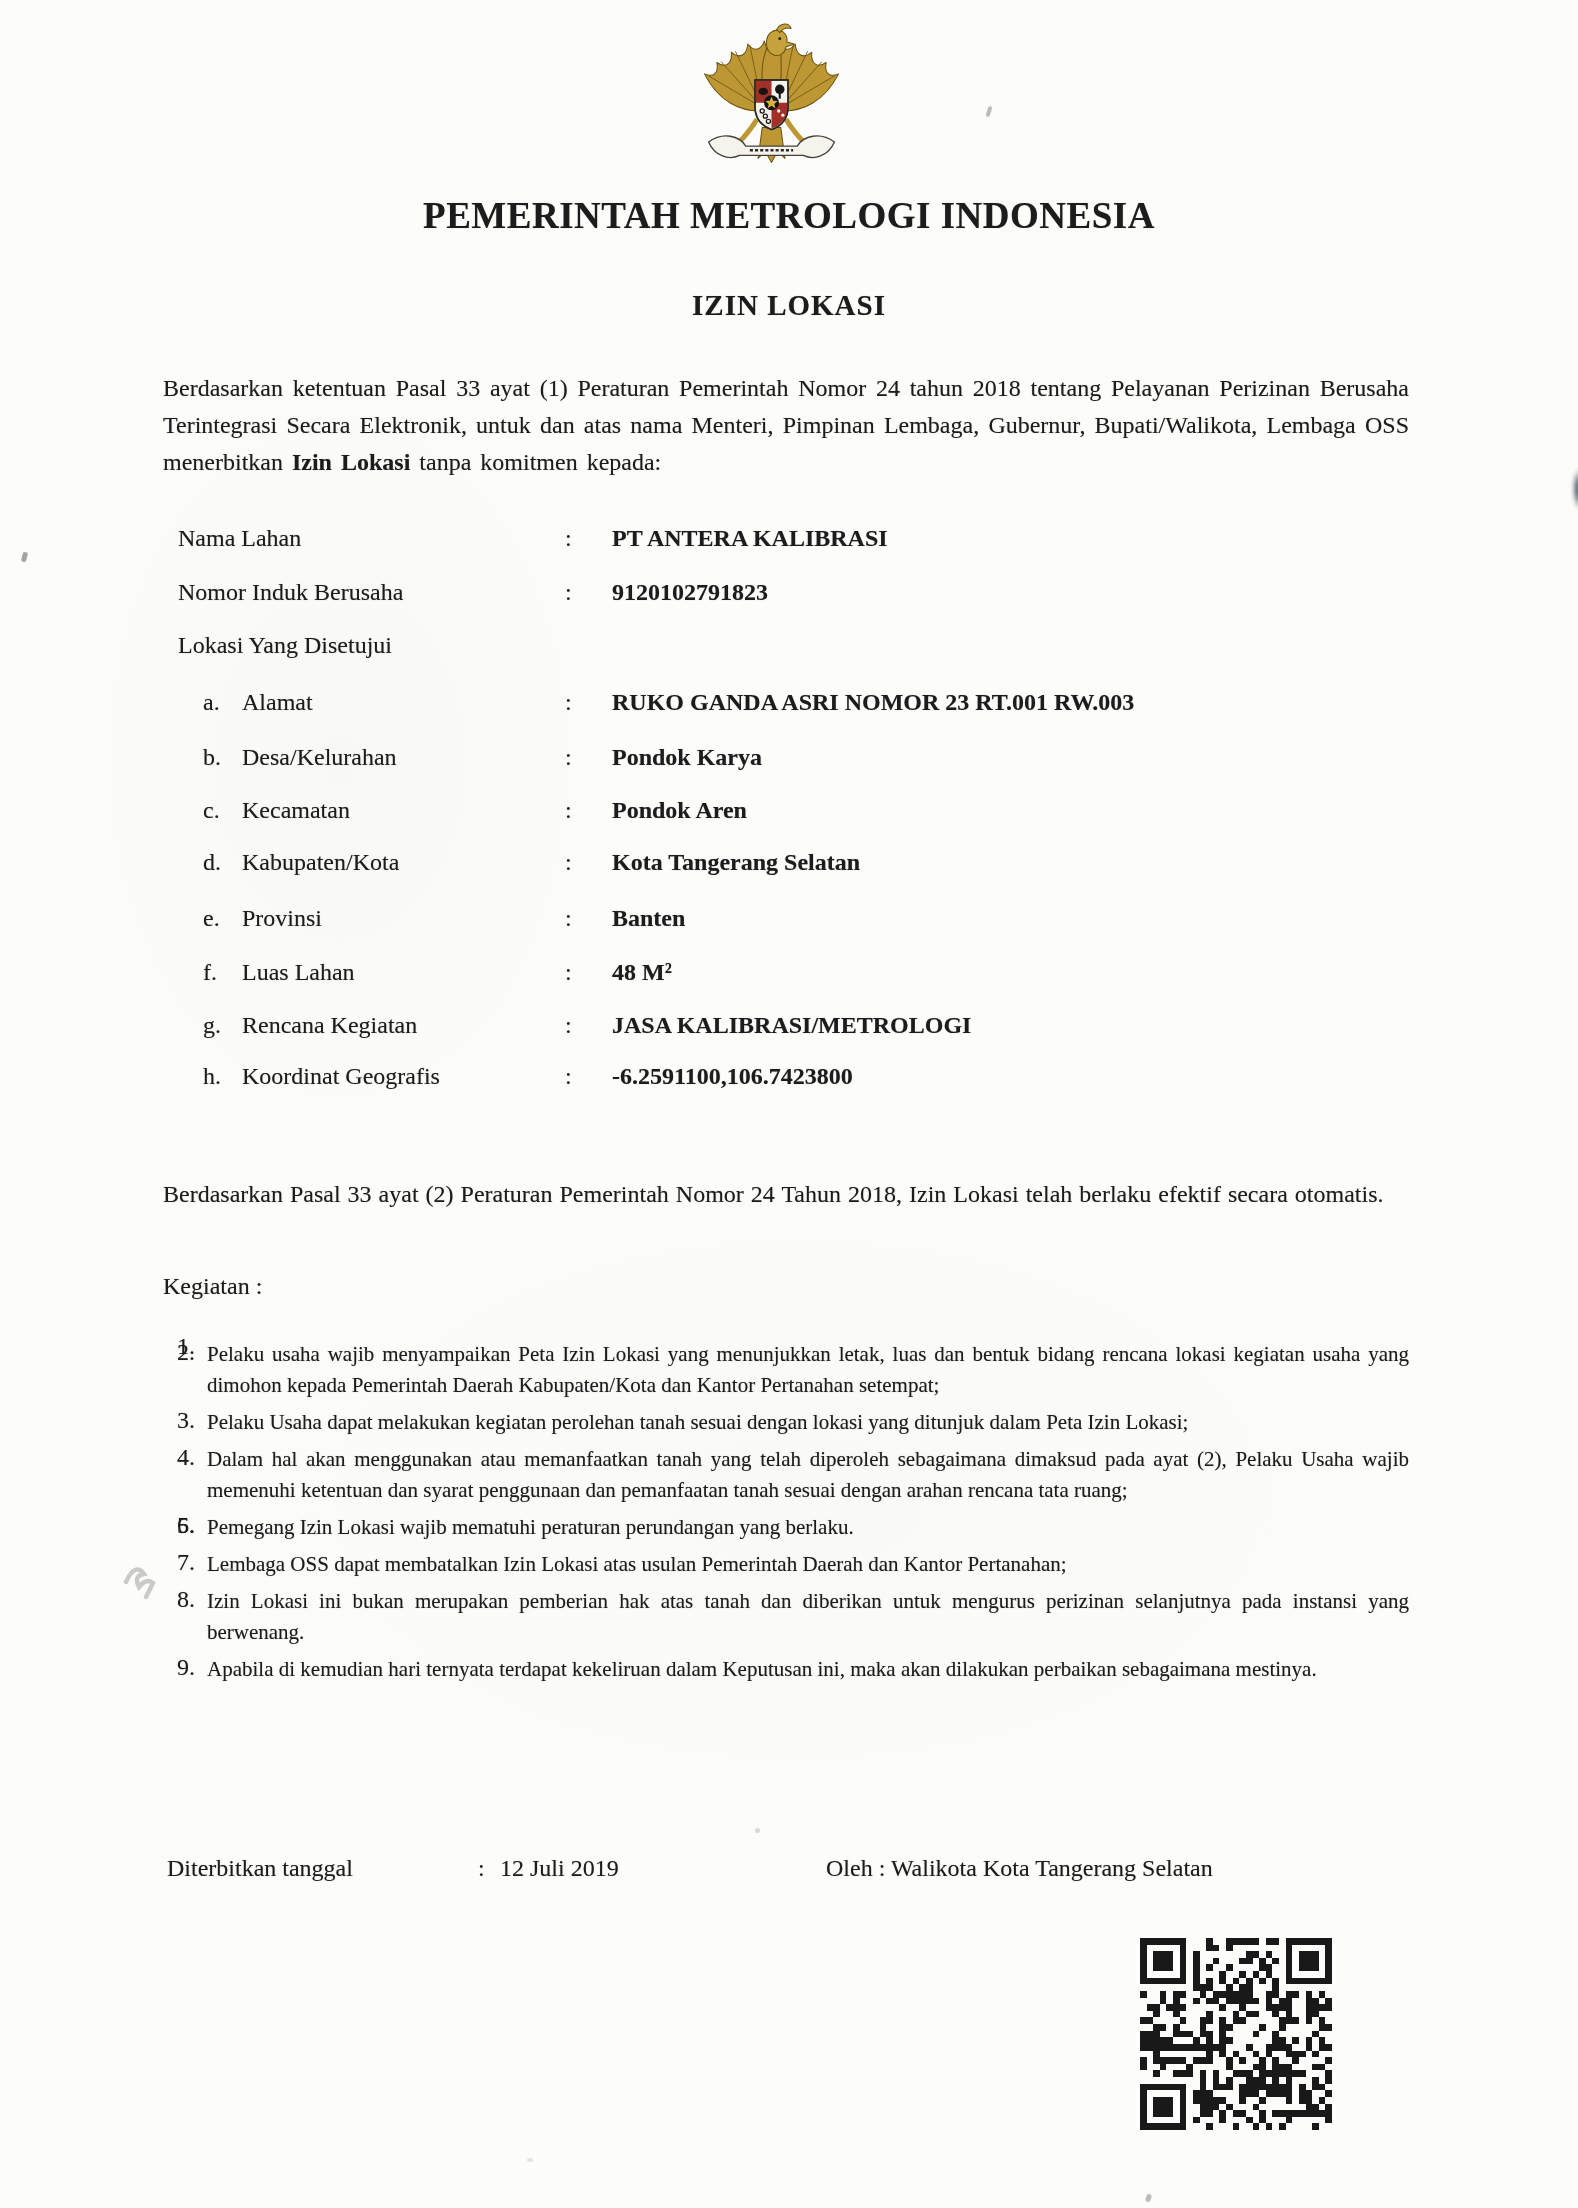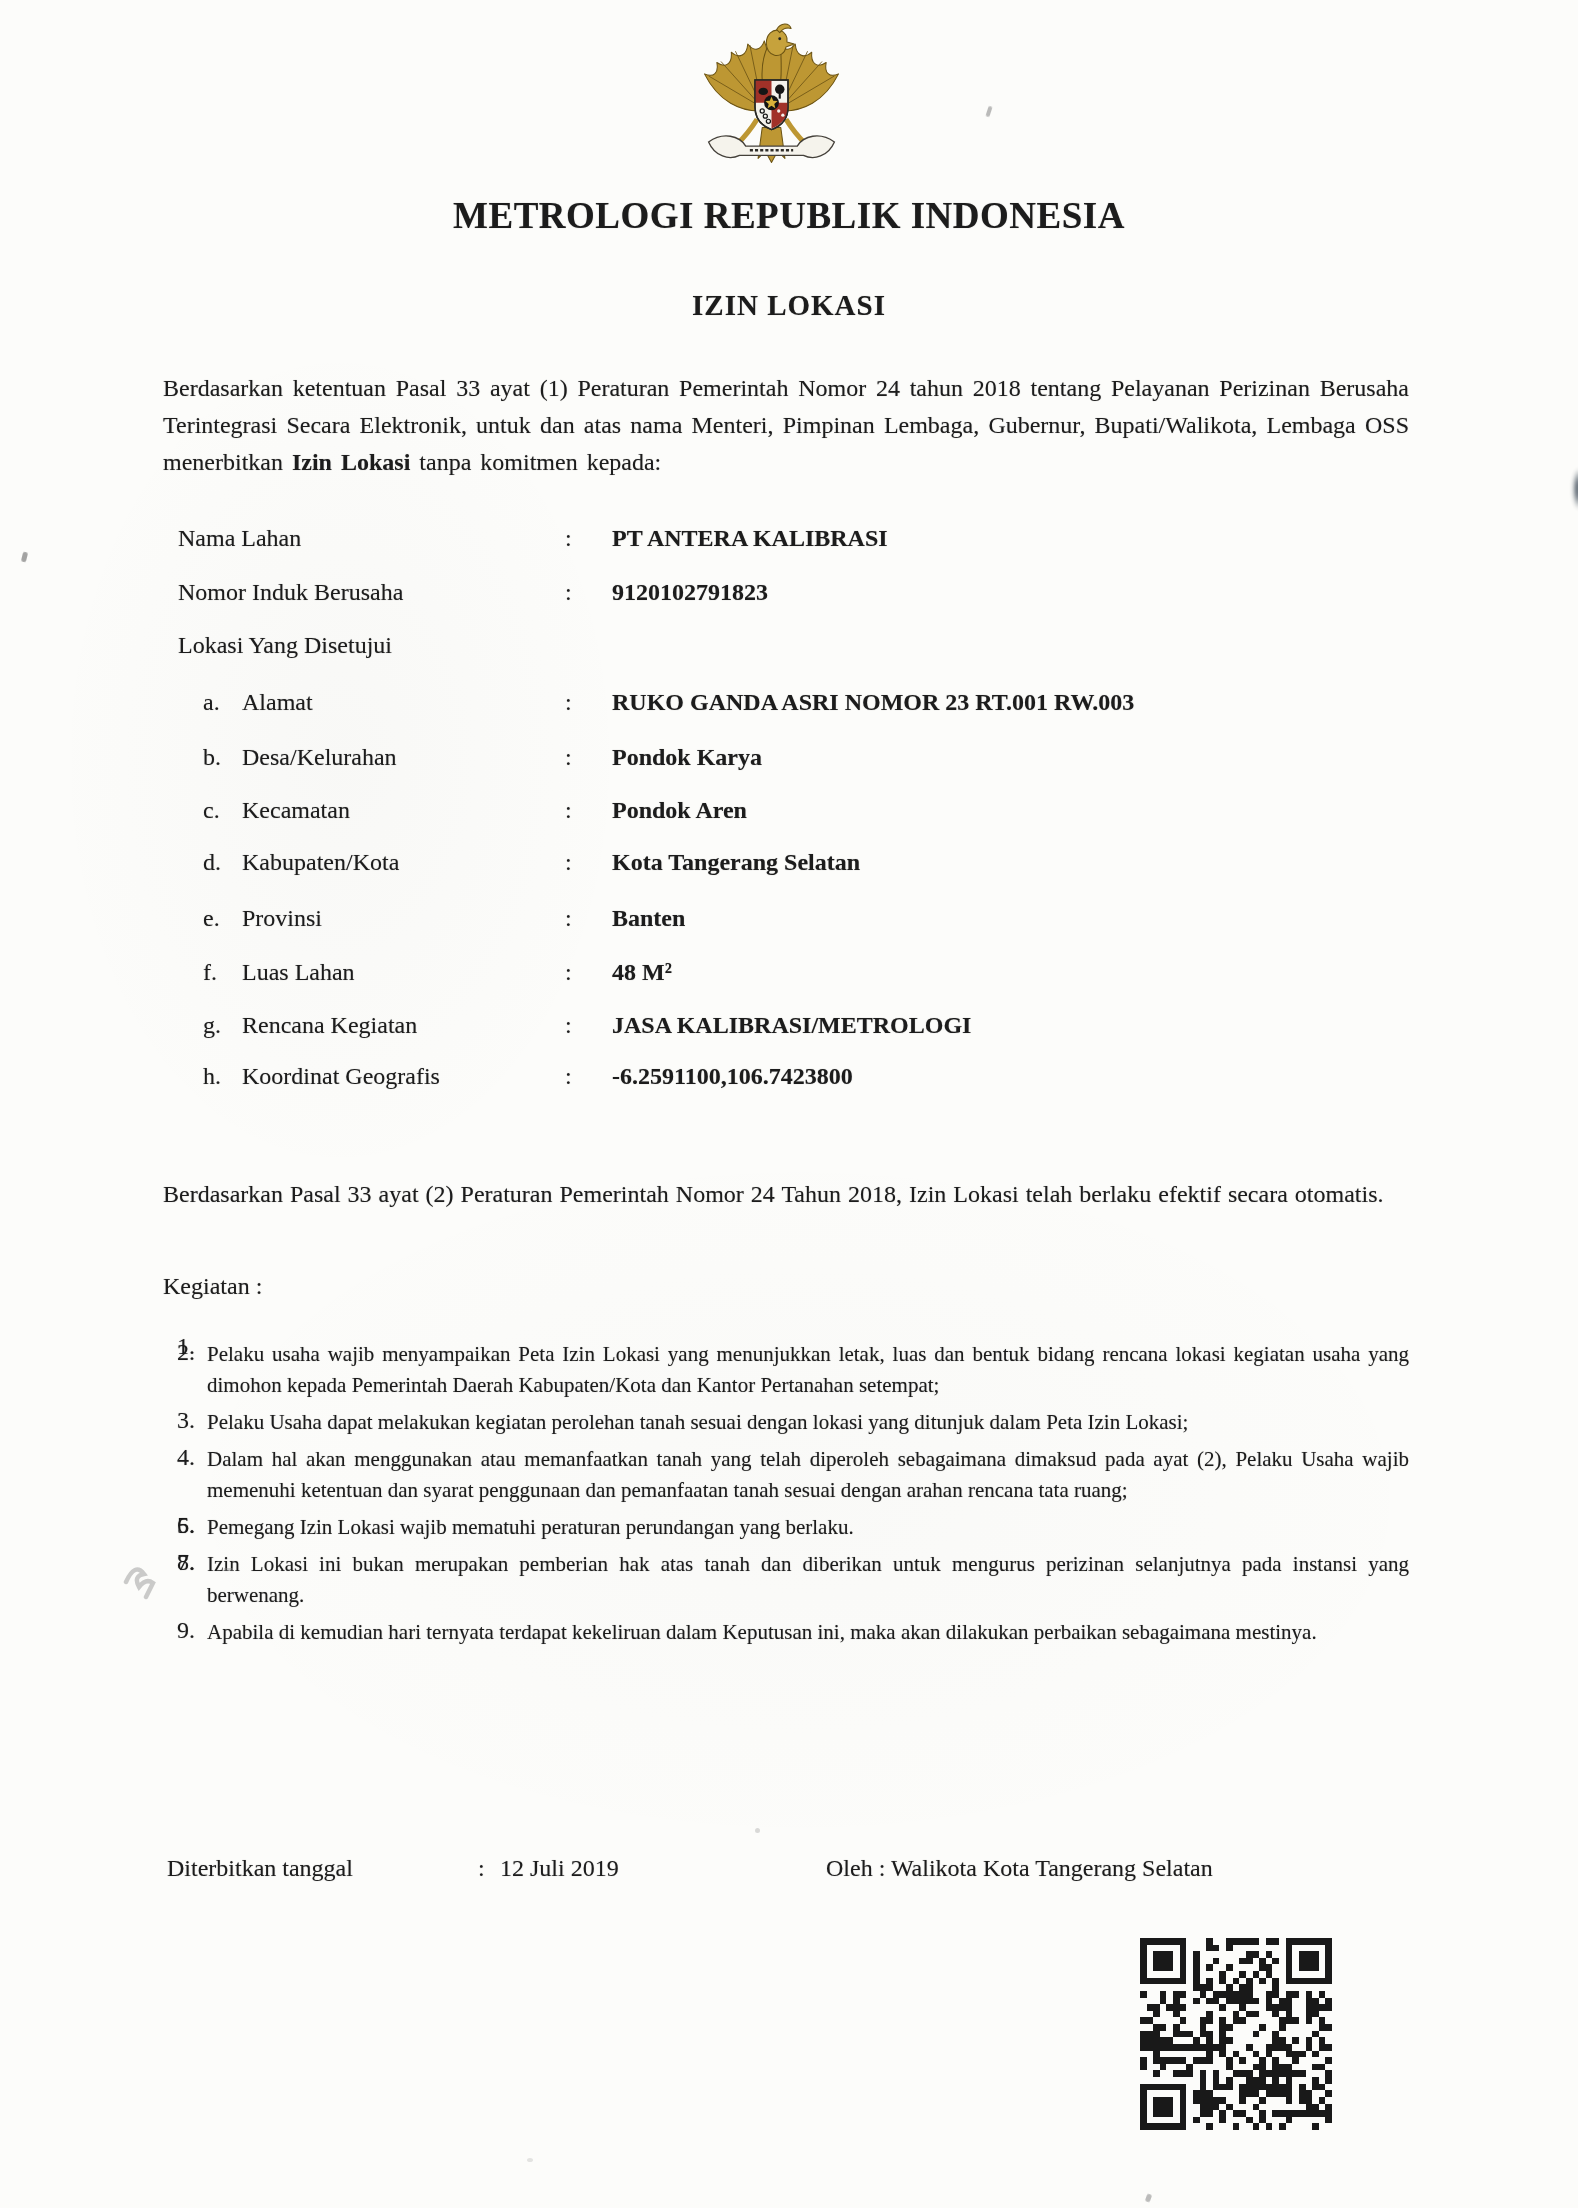--- a/index.html
+++ b/index.html
@@ -123,21 +123,21 @@
       <path d="M75,82.2 L76.7,86.1 L80.9,86.4 L77.7,89.2 L78.7,93.3 L75,91 L71.3,93.3 L72.3,89.2 L69.1,86.4 L73.3,86.1 Z" fill="#d8b23a" stroke="none"></path>
     </g>
 
     <g>
       <path d="M14,126 C28,116 44,120 50,130 L100,130 C106,120 122,116 136,126 C130,140 116,144 106,139 L44,139 C34,144 20,140 14,126 Z" fill="#f5f3ec" stroke="#44403a" stroke-width="1.3"></path>
       <path d="M54,134 H96" stroke="#2e2c28" stroke-width="2.4" stroke-dasharray="3,2" fill="none"></path>
     </g>
   </svg>
   <div id="speck-apostrophe" class="artifact"></div>
 
-  <div id="gov-title" class="abs scan">METROLOGI REPUBLIK INDONESIA</div>
+  <div id="gov-title" class="abs scan">PEMERINTAH METROLOGI INDONESIA</div>
   <div id="doc-title" class="abs scan">IZIN LOKASI</div>
 
   <div id="intro" class="abs scan"><span>Berdasarkan ketentuan Pasal 33 ayat (1) Peraturan Pemerintah Nomor 24 tahun 2018 tentang Pelayanan Perizinan Berusaha Terintegrasi Secara Elektronik, untuk dan atas nama Menteri, Pimpinan Lembaga, Gubernur, Bupati/Walikota, Lembaga OSS menerbitkan </span><b>Izin Lokasi</b><span> tanpa komitmen kepada:</span></div>
 
   <div id="fields">
       <div class="frow scan" style="top: 522px;">
         <span class="flabel">Nama Lahan</span>
         <span class="fcolon">:</span>
         <span class="fvalue">PT ANTERA KALIBRASI</span>
       </div>
@@ -202,21 +202,21 @@
   <div id="clause2" class="abs scan">Berdasarkan Pasal 33 ayat (2) Peraturan Pemerintah Nomor 24 Tahun 2018, Izin Lokasi telah berlaku efektif secara otomatis.</div>
 
   <div id="terms-heading" class="abs scan">Kegiatan :</div>
   <div id="terms" class="abs">
       <div class="term scan"><span class="tno">1.</span></div>
       <div class="term scan"><span class="tno">2.</span><span>Pelaku usaha wajib menyampaikan Peta Izin Lokasi yang menunjukkan letak, luas dan bentuk bidang rencana lokasi kegiatan usaha yang dimohon kepada Pemerintah Daerah Kabupaten/Kota dan Kantor Pertanahan setempat;</span></div>
       <div class="term scan"><span class="tno">3.</span><span>Pelaku Usaha dapat melakukan kegiatan perolehan tanah sesuai dengan lokasi yang ditunjuk dalam Peta Izin Lokasi;</span></div>
       <div class="term scan"><span class="tno">4.</span><span>Dalam hal akan menggunakan atau memanfaatkan tanah yang telah diperoleh sebagaimana dimaksud pada ayat (2), Pelaku Usaha wajib memenuhi ketentuan dan syarat penggunaan dan pemanfaatan tanah sesuai dengan arahan rencana tata ruang;</span></div>
       <div class="term scan"><span class="tno">5.</span></div>
       <div class="term scan"><span class="tno">6.</span><span>Pemegang Izin Lokasi wajib mematuhi peraturan perundangan yang berlaku.</span></div>
-      <div class="term scan"><span class="tno">7.</span></div>
+      <div class="term scan"><span class="tno">7.</span><span>Lembaga OSS dapat membatalkan Izin Lokasi atas usulan Pemerintah Daerah dan Kantor Pertanahan;</span></div>
       <div class="term scan"><span class="tno">8.</span><span>Izin Lokasi ini bukan merupakan pemberian hak atas tanah dan diberikan untuk mengurus perizinan selanjutnya pada instansi yang berwenang.</span></div>
       <div class="term scan"><span class="tno">9.</span><span>Apabila di kemudian hari ternyata terdapat kekeliruan dalam Keputusan ini, maka akan dilakukan perbaikan sebagaimana mestinya.</span></div>
     </div>
 
   <div id="footer-row" class="abs scan">
     <span id="f-label">Diterbitkan tanggal</span>
     <span id="f-colon">:</span>
     <span id="f-date">12 Juli 2019</span>
     <span id="f-issuer">Oleh : Walikota Kota Tangerang Selatan</span>
   </div>

